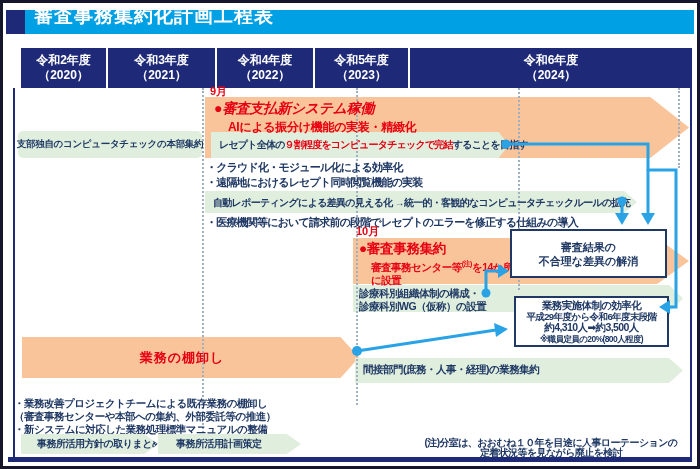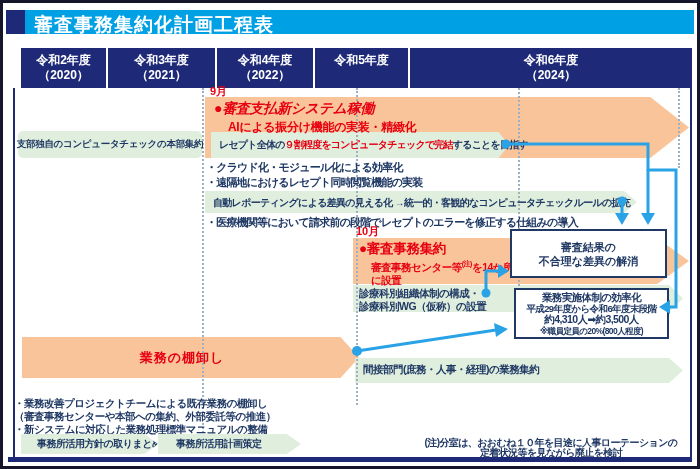--- a/index.html
+++ b/index.html
@@ -7,21 +7,21 @@
     position:relative;width:700px;height:469px;background:#ffffff;
     font-family:"Liberation Sans","DejaVu Sans",sans-serif;
     overflow:hidden;margin:0 auto;
   }
   .abs{position:absolute;}
   .outer-border{inset:0;border:3px solid #15152c;z-index:10;pointer-events:none;}
 
   
   .title-square{left:6px;top:10px;width:19px;height:24px;background:#1E2A78;}
   .title-bar{left:25px;top:10px;width:669px;height:24px;background:#00A0E4;}
-  .title-text{left:34px;top:12px;font-size:19px;font-weight:bold;color:#ffffff;letter-spacing:1px;white-space:nowrap;}
+  .title-text{left:34px;top:3px;font-size:19px;font-weight:bold;color:#ffffff;letter-spacing:1px;white-space:nowrap;}
 
   
   .hdr{left:21px;top:48px;width:671px;height:40px;display:flex;background:#1E2A78;}
   .hdr-cell{box-sizing:border-box;height:40px;color:#fff;font-weight:bold;font-size:12px;line-height:15px;
     text-align:center;padding-top:5px;border-right:2px solid #ffffff;background:#1E2A78;}
   .hdr-cell:last-child{border-right:none;}
   .c1{width:87px}.c2{width:109px}.c3{width:98px}.c4{width:95px}.c5{width:282px}
 
   
   .chart-left{left:13px;top:88px;width:2px;height:369px;background:#1E2A78;}
@@ -67,21 +67,21 @@
   .a3-t{left:22px;top:349px;width:320px;text-align:center;font-size:13px;font-weight:bold;letter-spacing:1px;}
   .band4-t{left:363px;top:363px;font-size:10.5px;font-weight:bold;letter-spacing:-0.5px;}
   .bullets3{left:14px;top:397px;font-size:10.5px;font-weight:bold;line-height:13px;letter-spacing:-0.5px;}
   .note{left:415px;top:438px;width:272px;text-align:center;font-size:10px;font-weight:bold;line-height:9.5px;letter-spacing:-0.6px;z-index:5;}
 
   
   .wbox{background:#ffffff;border:2px solid #1F3864;z-index:4;display:flex;flex-direction:column;
     align-items:center;justify-content:center;text-align:center;}
   .box1{left:510px;top:229px;width:153px;height:45px;}
   .box1 div{font-size:11px;font-weight:bold;color:#1F3864;line-height:14px;white-space:nowrap;}
-  .box2{left:514px;top:288px;width:151px;height:47px;}
+  .box2{left:514px;top:296px;width:151px;height:47px;}
   .box2 div{font-weight:bold;color:#1F3864;white-space:nowrap;letter-spacing:-0.6px;}
   .box2 .l1{font-size:10.5px;line-height:12px;}
   .box2 .l2{font-size:9.5px;line-height:11px;}
   .box2 .l3{font-size:10.5px;line-height:11.5px;}
   .box2 .l4{font-size:8.5px;line-height:10px;}
 
   
   .chev{background:#DFEEDD;z-index:3;display:flex;align-items:center;
     clip-path:polygon(0 0,90% 0,100% 50%,90% 100%,0 100%);}
   .chev1{left:21px;top:434px;width:137px;height:20px;}
@@ -108,20 +108,21 @@
     <div class="hdr-cell c2">
       <div>令和3年度</div>
       <div>（2021）</div>
     </div>
     <div class="hdr-cell c3">
       <div>令和4年度</div>
       <div>（2022）</div>
     </div>
     <div class="hdr-cell c4">
       <div>令和5年度</div>
+      <div>（2023）</div>
     </div>
     <div class="hdr-cell c5">
       <div>令和6年度</div>
       <div>（2024）</div>
     </div>
   </div>
 
   <div class="abs chart-left"></div>
   <div class="abs chart-right"></div>
   <div class="abs bottom-bar"></div>

